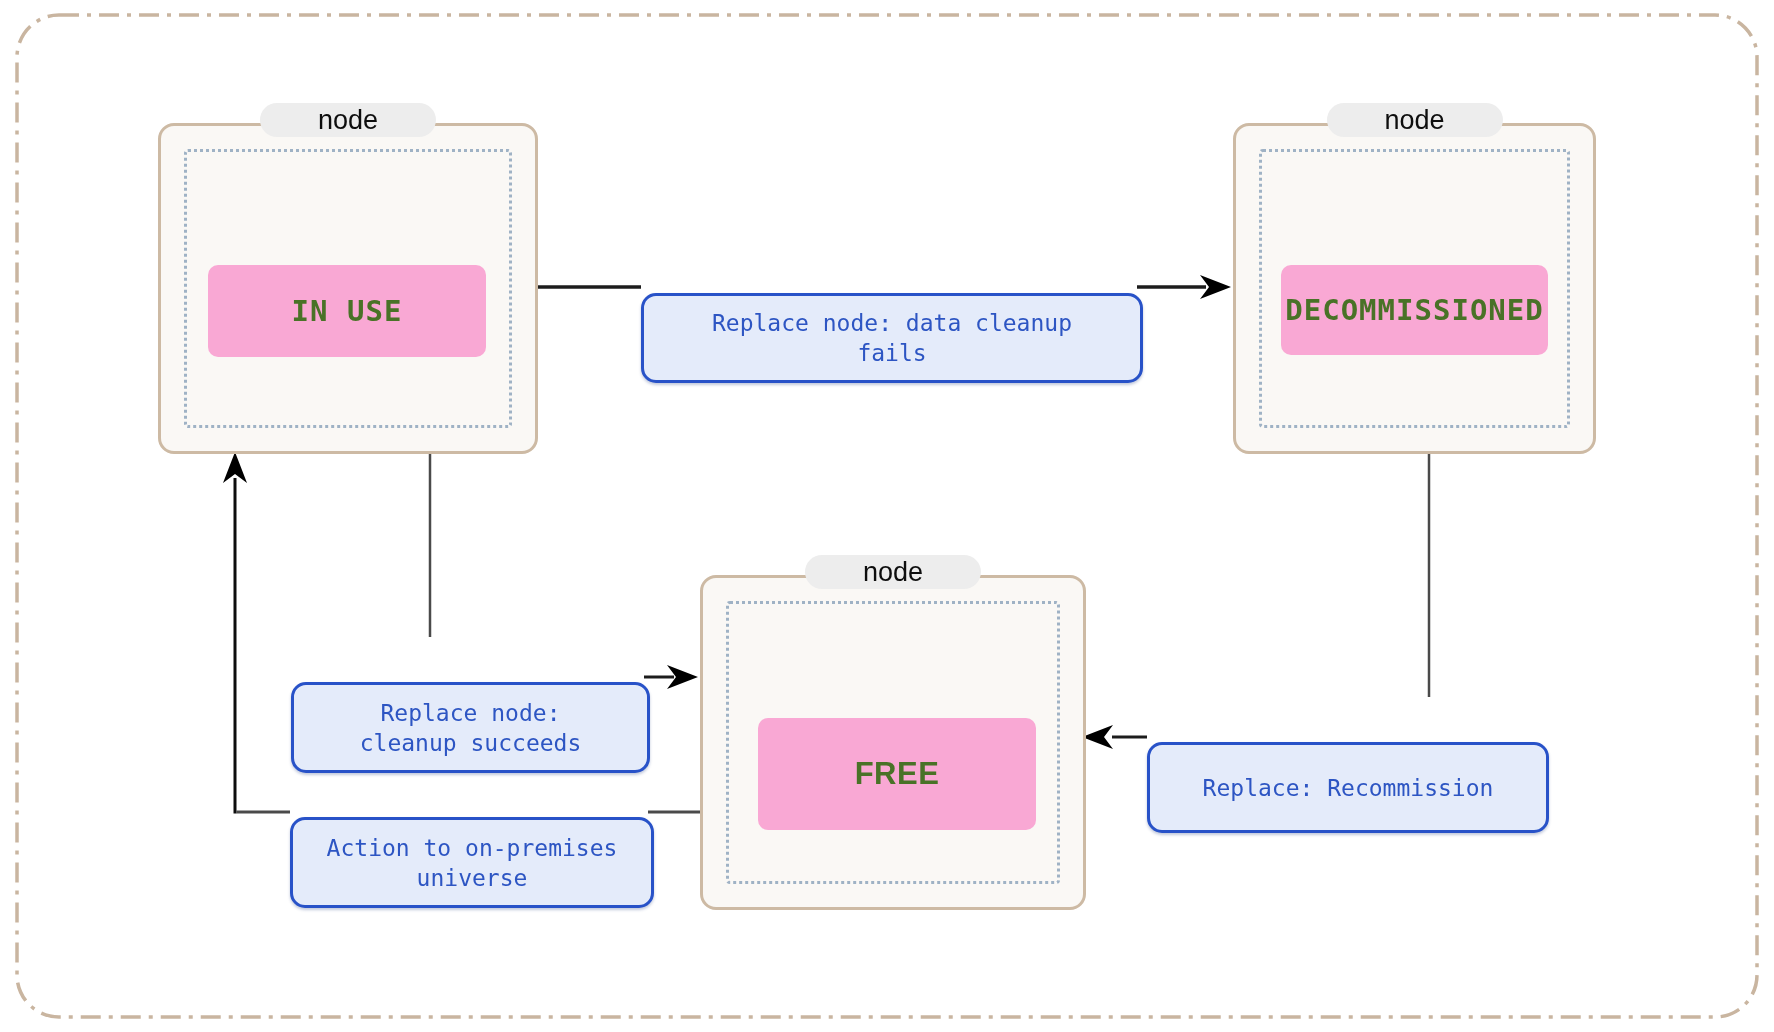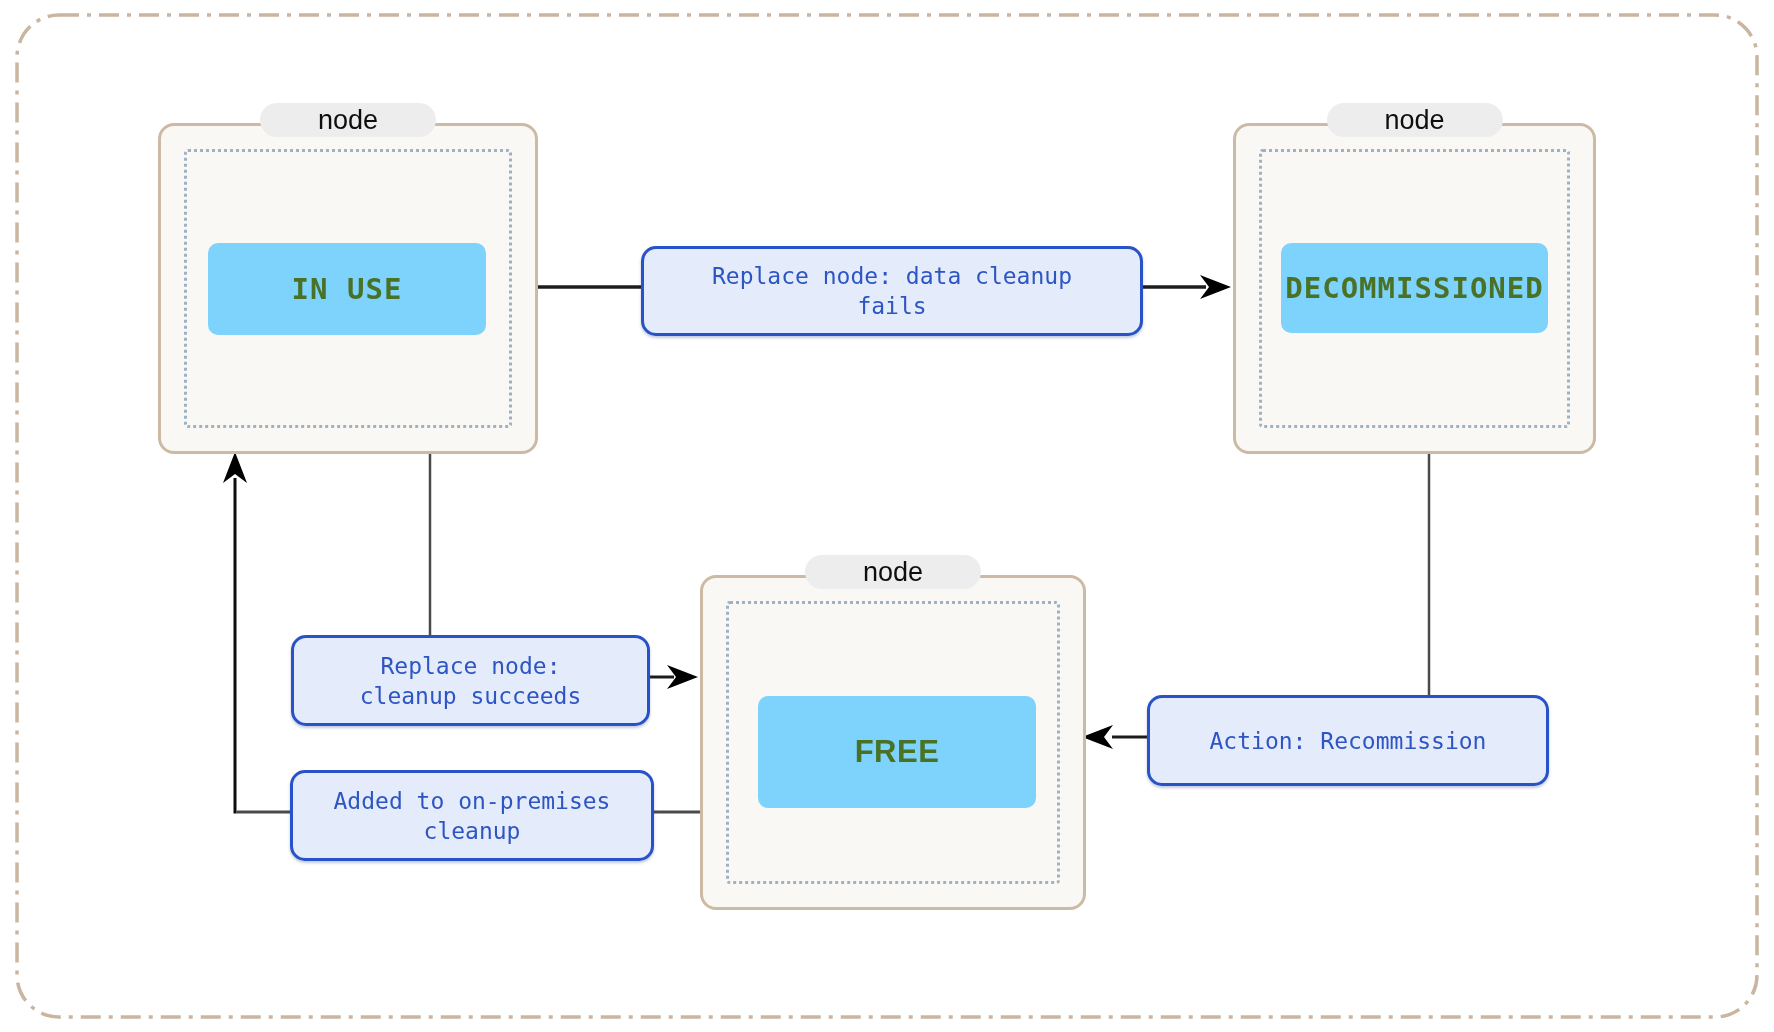--- a/index.html
+++ b/index.html
@@ -6,31 +6,31 @@
   #canvas{position:relative;width:1774px;height:1032px;background:#ffffff;overflow:hidden;
           font-family:"Liberation Sans",sans-serif;}
   #wires{position:absolute;left:0;top:0;width:1774px;height:1032px;}
 
   
   .node{position:absolute;background:#faf8f5;border:3px solid #cdbaa4;border-radius:16px;}
   .pill{position:absolute;top:-23px;left:50%;transform:translateX(-50%);
         background:#ededed;border-radius:18px;height:34px;line-height:34px;
         padding:0 58px;font-weight:400;font-size:27px;color:#0e0e0e;white-space:nowrap;}
   .dotted{position:absolute;inset:23px;border:3px dotted #9fb2c5;border-radius:4px;}
-  .state{position:absolute;background:#7dd3fc;border-radius:10px;
+  .state{position:absolute;background:#f9a8d4;border-radius:10px;
          display:flex;align-items:center;justify-content:center;
          font-family:"DejaVu Sans Mono",monospace;font-weight:700;font-size:29px;
-         color:#497227;letter-spacing:1px;white-space:nowrap;}
+         color:#497227;letter-spacing:1px;white-space:nowrap;margin-top:22px;}
   .state.sans{font-family:"Liberation Sans",sans-serif;font-size:31px;letter-spacing:0.5px;}
 
   
   .elabel{position:absolute;background:#e4ebfa;border:3px solid #2852c8;border-radius:15px;
           display:flex;align-items:center;justify-content:center;text-align:center;
           font-family:"DejaVu Sans Mono",monospace;font-size:23px;line-height:30px;
-          color:#2d55c3;box-shadow:0 2px 3px rgba(35,60,130,.28);}
+          color:#2d55c3;box-shadow:0 2px 3px rgba(35,60,130,.28);margin-top:47px;}
   .elabel .txt{display:inline-block;}
 </style>
 </head>
 <body>
 
 <div id="canvas">
 
   <svg id="wires" viewBox="0 0 1774 1032" xmlns="http://www.w3.org/2000/svg">
     <rect x="17" y="15" width="1740" height="1002" rx="42" fill="none" stroke="#c9b5a0" stroke-width="3.5" stroke-dasharray="20 8 4 8"></rect>
 
@@ -75,20 +75,20 @@
 
   <div class="elabel" style="left:641px;top:246px;width:496px;height:84px;">
     <span class="txt" style="max-width:385px;">Replace node: data cleanup fails</span>
   </div>
 
   <div class="elabel" style="left:291px;top:635px;width:353px;height:85px;">
     <span class="txt" style="max-width:250px;">Replace node: cleanup succeeds</span>
   </div>
 
   <div class="elabel" style="left:290px;top:770px;width:358px;height:85px;">
-    <span class="txt" style="max-width:310px;">Added to on-premises cleanup</span>
+    <span class="txt" style="max-width:310px;">Action to on-premises universe</span>
   </div>
 
   <div class="elabel" style="left:1147px;top:695px;width:396px;height:85px;">
-    <span class="txt" style="max-width:360px;">Action: Recommission</span>
+    <span class="txt" style="max-width:360px;">Replace: Recommission</span>
   </div>
 
 </div>
 
 </body></html>

